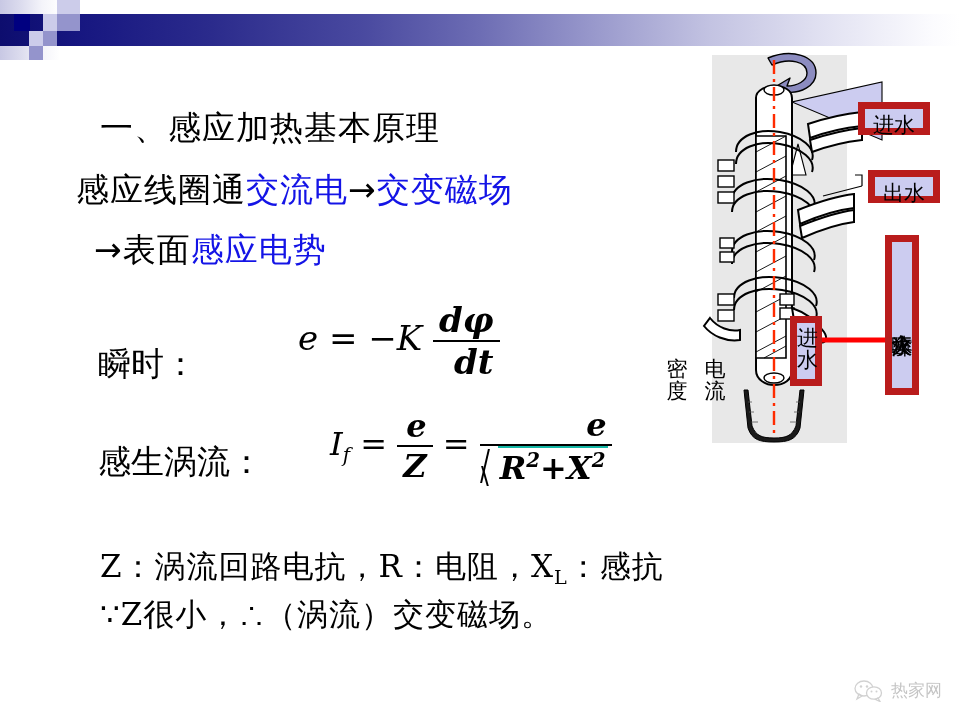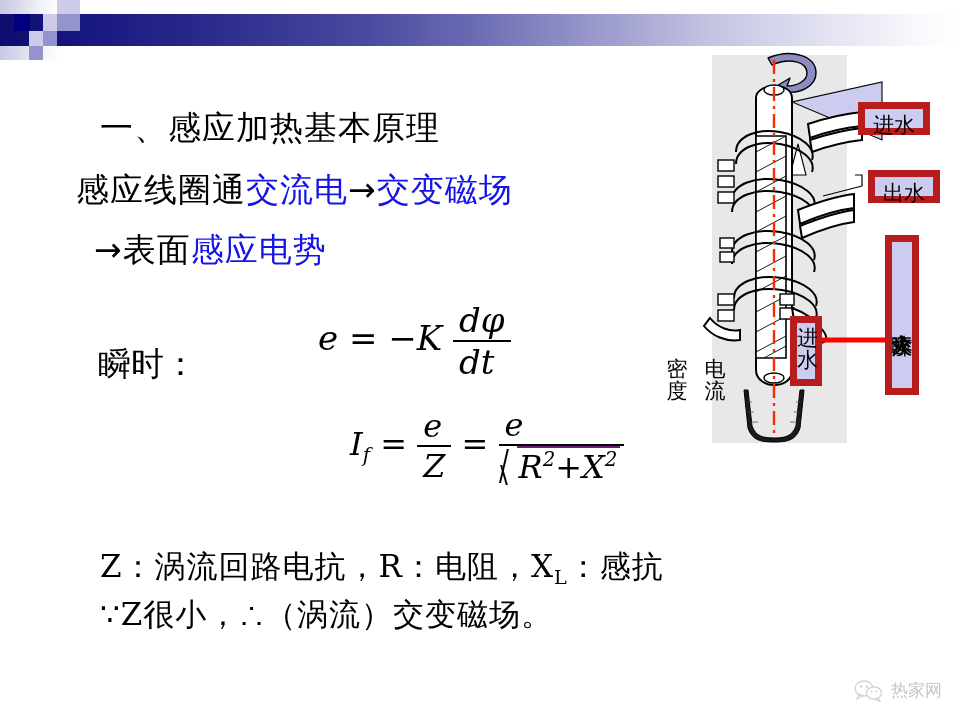--- a/index.html
+++ b/index.html
@@ -36,38 +36,38 @@
   .arw{color:#000000;font-family:"DejaVu Sans",sans-serif;}
   .lbl{
     position:absolute;color:#000;
     font-family:"DejaVu Serif","Liberation Serif",serif;
     font-size:33px;white-space:nowrap;
   }
   
   .math{
     position:absolute;
     font-family:"DejaVu Serif","Liberation Serif",serif;
-    font-style:italic;color:#000;white-space:nowrap;margin-left:20px;
-  }
-  .frac{display:inline-block;vertical-align:middle;text-align:left;}
+    font-style:italic;color:#000;white-space:nowrap;
+  }
+  .frac{display:inline-block;vertical-align:middle;text-align:right;font-weight:bold;}
   .frac .num{display:block;padding:0 6px;}
   .frac .den{display:block;border-top:2px solid #000;padding:0 6px;}
   .opn{font-style:normal;}
   sub.it{font-style:italic;font-size:.62em;}
   sup.it{font-style:italic;font-size:.62em;}
   .radical{display:inline-block;position:relative;padding-left:14px;}
   .radical:before{
     content:"";position:absolute;left:0;top:8%;width:9px;height:84%;
     border-left:2px solid #000;transform:skewX(-13deg);
   }
   .radical:after{
     content:"";position:absolute;left:0px;top:48%;width:7px;height:50%;
     border-left:2px solid #000;transform:skewX(16deg);
   }
-  .radbar{border-top:2px solid #701a75;padding:0 3px 0 2px;display:inline-block;}
+  .radbar{border-top:2px solid #14b8a6;padding:0 3px 0 2px;display:inline-block;}
   
   #diagram{position:absolute;left:712px;top:55px;width:135px;height:388px;background:#e8e8e8;}
   #dwrap{position:absolute;left:640px;top:40px;width:320px;height:420px;}
   .boxlabel{
     position:absolute;background:#ccccf0;border:7px solid #b91c1c;
     color:#000;font-family:"DejaVu Serif","Liberation Serif",serif;
     font-size:21px;text-align:center;box-sizing:border-box;
   }
   .vlabel{
     position:absolute;color:#000;
@@ -116,20 +116,21 @@
   <div class="math" style="left:298px;top:300px;font-size:34px;">
     <span>e</span>
     <span class="opn">=</span>
     <span class="opn">−</span><span>K</span>
     <span class="frac">
       <span class="num">dφ</span>
       <span class="den">dt</span>
     </span>
   </div>
 
+  <div class="lbl" style="left:98px;top:440px;">感生涡流：</div>
 
   <div class="math" style="left:330px;top:406px;font-size:32px;">
     <span><span>I</span><sub class="it">f</sub></span>
     <span class="opn">=</span>
     <span class="frac">
       <span class="num">e</span>
       <span class="den">Z</span>
     </span>
     <span class="opn">=</span>
     <span class="frac">

